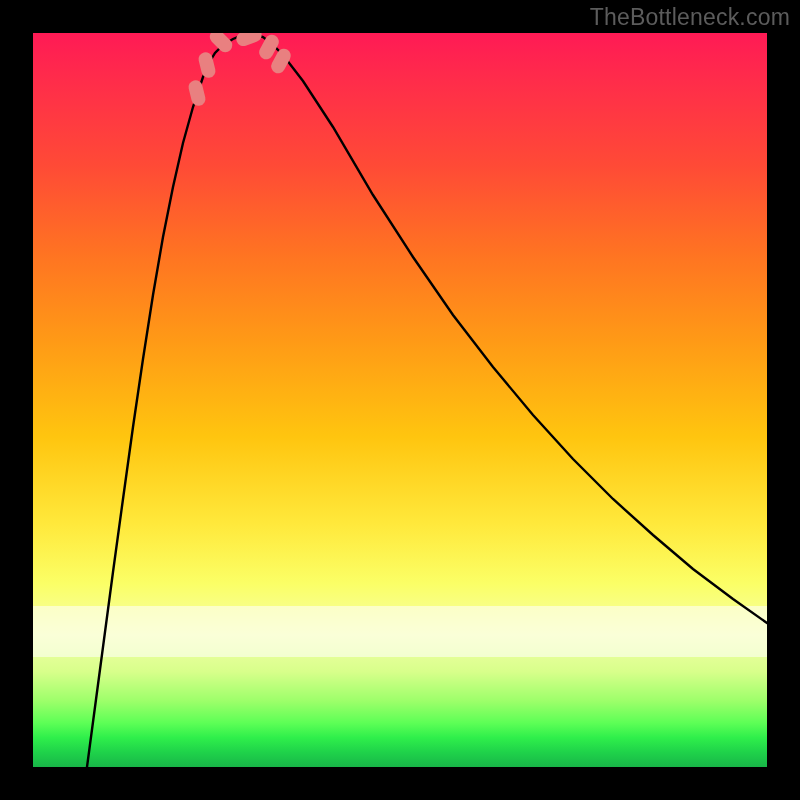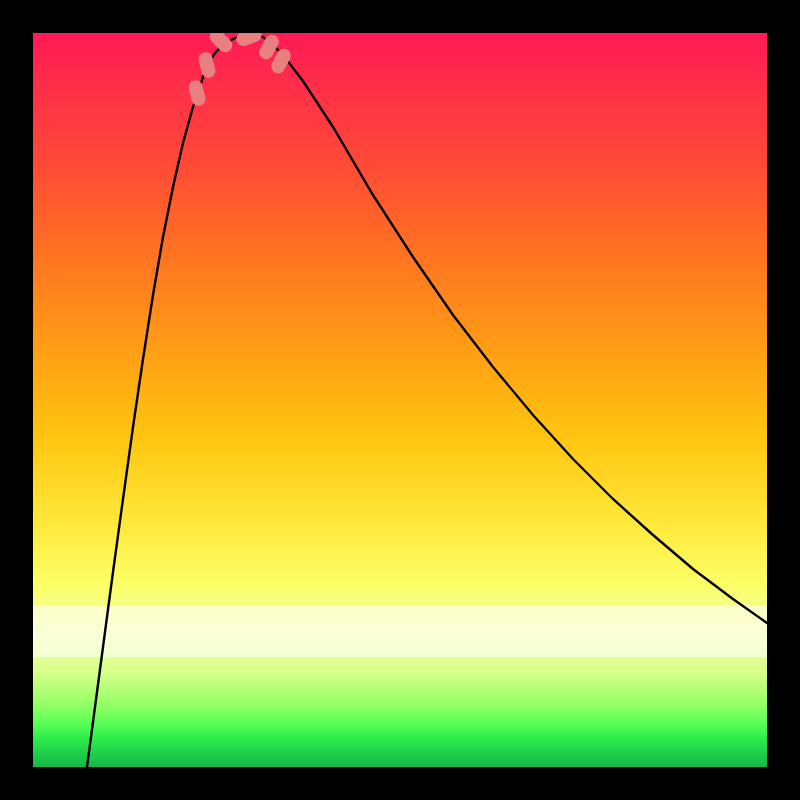--- a/index.html
+++ b/index.html
@@ -40,13 +40,14 @@
     </svg>
     <div id="markers">
         <div class="dot" style="left: 164px; top: 60px; transform: translate(-50%, -50%) rotate(-14deg);"></div>
         <div class="dot" style="left: 174px; top: 32px; transform: translate(-50%, -50%) rotate(-14deg);"></div>
         <div class="dot" style="left: 188px; top: 8px; transform: translate(-50%, -50%) rotate(-45deg);"></div>
         <div class="dot" style="left: 216px; top: 4px; transform: translate(-50%, -50%) rotate(70deg);"></div>
         <div class="dot" style="left: 236px; top: 14px; transform: translate(-50%, -50%) rotate(28deg);"></div>
         <div class="dot" style="left: 248px; top: 28px; transform: translate(-50%, -50%) rotate(28deg);"></div>
       </div>
   </div>
+  <div class="watermark">TheBottleneck.com</div>
 </div>
 
 </body></html>

